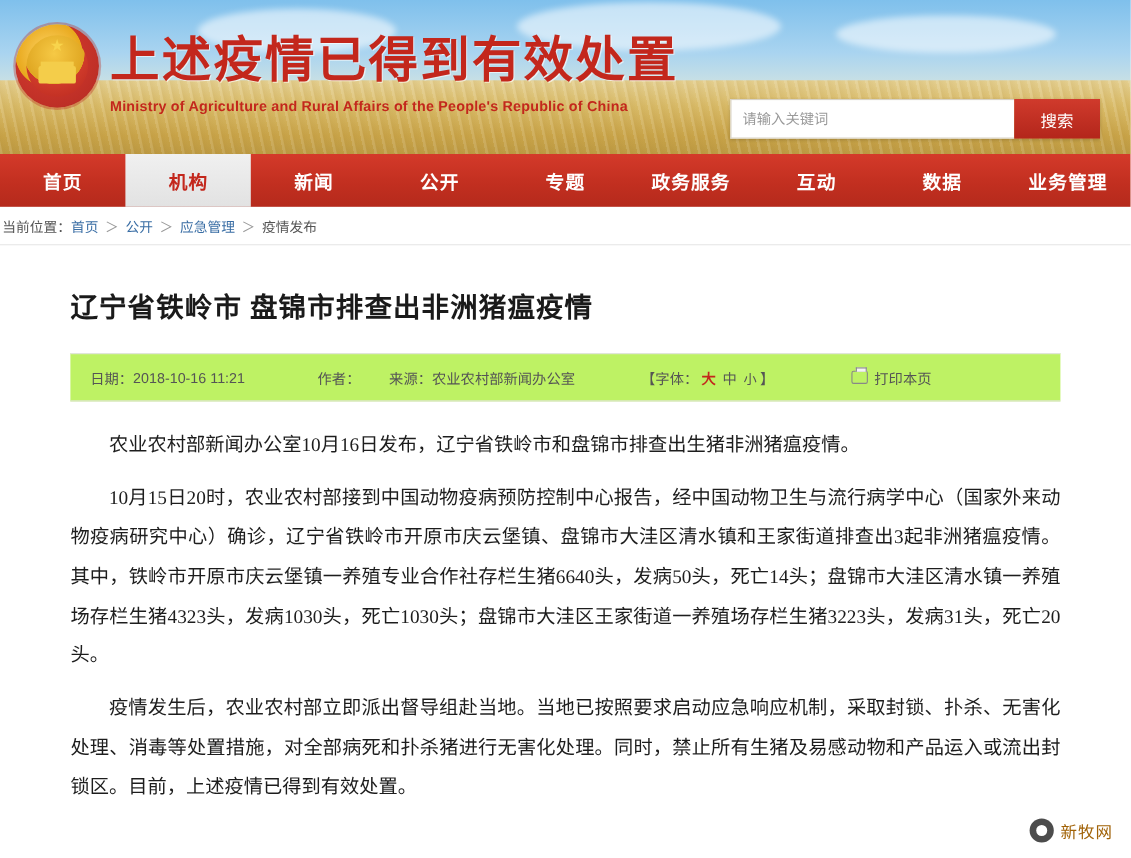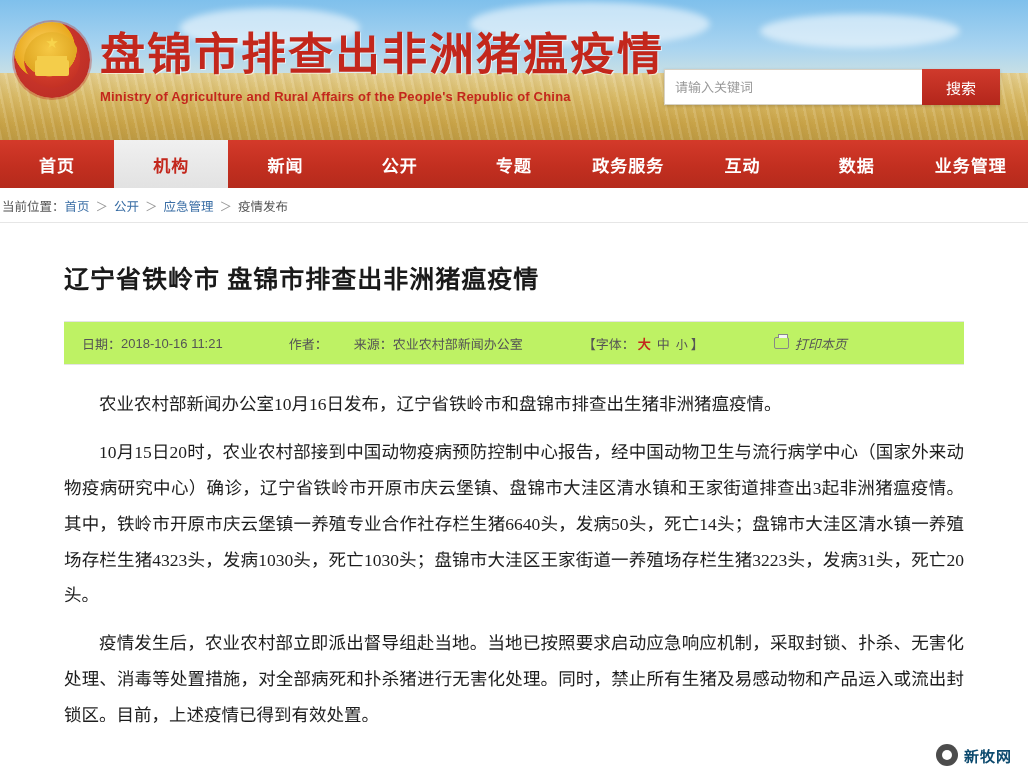--- a/index.html
+++ b/index.html
@@ -92,21 +92,21 @@
   .title-en {
     margin-top: 6px;
     font-size: 13px;
     color: #c3271c;
     font-weight: bold;
     letter-spacing: .2px;
     white-space: nowrap;
   }
   .search-wrap {
     position: absolute;
-    right: 28px; top: 69px;
+    right: 28px; top: 90px;
     display: flex;
     align-items: stretch;
     z-index: 5;
     box-shadow: 0 1px 3px rgba(0,0,0,.18);
   }
   .search-input {
     width: 258px;
     height: 36px;
     border: 1px solid #d7d2c6;
     border-right: none;
@@ -199,21 +199,21 @@
   }
   .meta-item { white-space: nowrap; }
   .meta-gap-1 { width: 66px; }
   .meta-gap-2 { width: 26px; }
   .meta-gap-3 { width: 60px; }
   .meta-gap-4 { width: 70px; }
   .font-ctrl { white-space: nowrap; }
   .font-ctrl .big { color: #c3271c; font-weight: bold; margin: 0 3px; cursor: pointer; }
   .font-ctrl .mid { margin: 0 3px; cursor: pointer; }
   .font-ctrl .sml { margin: 0 3px; font-size: 12px; cursor: pointer; }
-  .print-link { display: flex; align-items: center; gap: 6px; cursor: pointer; color: #555; font-style: italic; }
+  .print-link { display: flex; align-items: center; gap: 6px; cursor: pointer; color: #555; }
   .print-icon {
     display: inline-block;
     width: 15px; height: 12px;
     border: 1px solid #888;
     border-radius: 2px;
     position: relative;
   }
   .print-icon:before {
     content: "";
     position: absolute; left: 3px; top: -4px;
@@ -249,22 +249,22 @@
   }
   .wm-logo:after {
     content: "";
     position: absolute; left: 6px; top: 6px;
     width: 10px; height: 10px;
     border-radius: 50%;
     background: #fff;
   }
   .wm-text {
     font-size: 15px;
-    color: #0c4a6e;
-    font-weight: bold;
+    color: #a16207;
+    font-weight: normal;
     letter-spacing: 1px;
     font-family: "Liberation Sans", "DejaVu Sans", sans-serif;
   }
 </style>
 </head>
 <body>
 
 <div id="page">
 
   <div class="header">
@@ -274,21 +274,21 @@
     <div class="cloud" style="left:760px; top:14px; width:200px; height:34px;"></div>
     <div class="wheat"></div>
 
     <div class="emblem">
       <div class="inner"></div>
       <div class="star">★</div>
       <div class="gate"></div>
     </div>
 
     <div class="title-block">
-      <div class="title-cn">盘锦市排查出非洲猪瘟疫情</div>
+      <div class="title-cn">上述疫情已得到有效处置</div>
       <div class="title-en">Ministry of Agriculture and Rural Affairs of the People's Republic of China</div>
     </div>
 
     <div class="search-wrap">
       <input class="search-input" type="text" placeholder="请输入关键词" style="">
       <button class="search-btn">搜索</button>
     </div>
   </div>
 
   <div class="nav">

